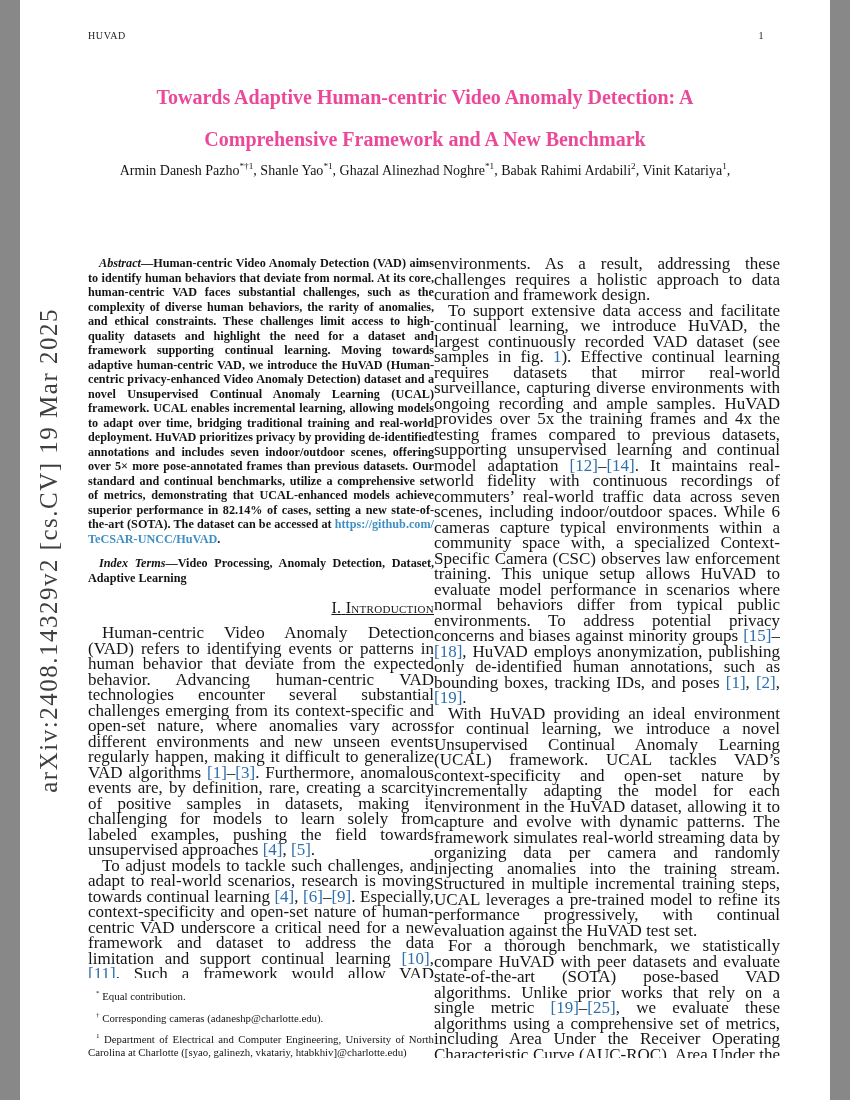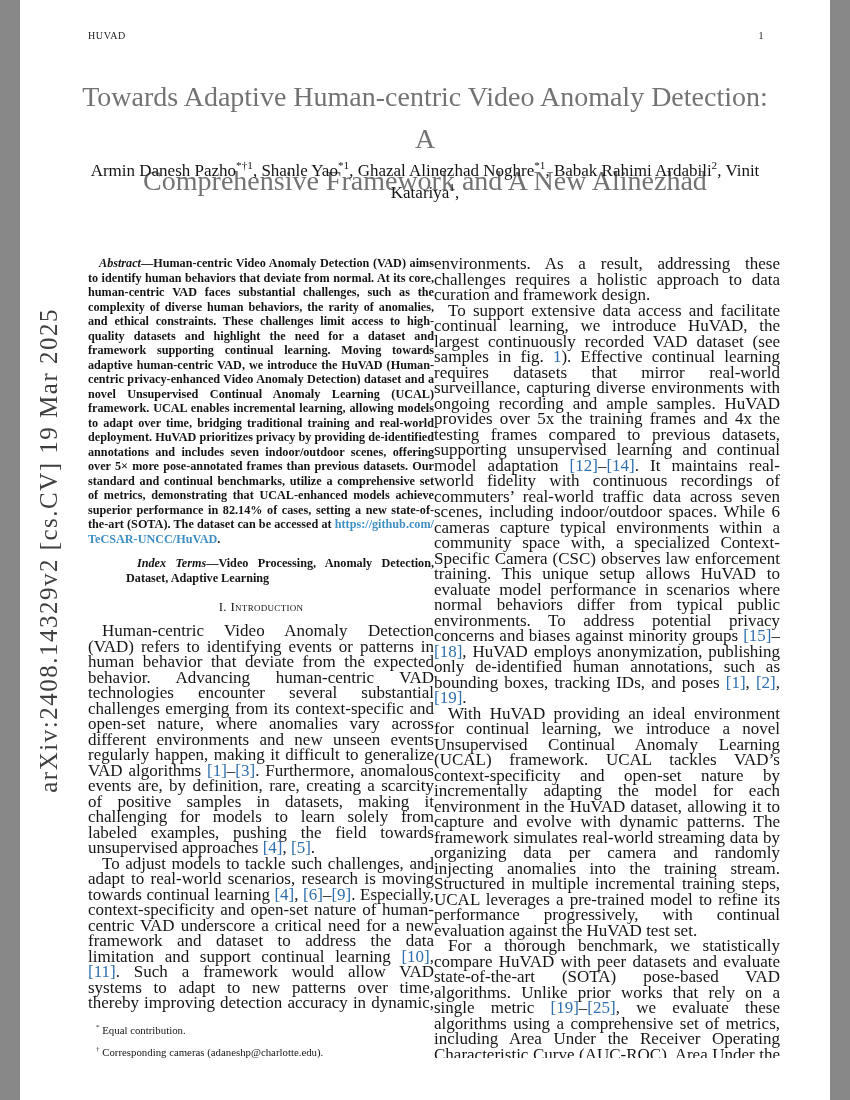--- a/index.html
+++ b/index.html
@@ -16,37 +16,37 @@
   }
   .arxiv-rail {
     position:absolute; left:6px; top:0; width:46px; height:1100px;
     display:flex; align-items:center; justify-content:center;
   }
   .arxiv-stamp {
     writing-mode:vertical-rl; transform:rotate(180deg);
     font-size:25px; letter-spacing:1.5px; color:#3f3f3f; white-space:nowrap;
   }
   .title-block { position:absolute; top:76px; left:60px; right:60px; text-align:center; }
-  .title-line { font-size:28px; line-height:42px; color:#737373; }
+  .title-line { font-size:20px; line-height:42px; color:#ec4899;font-weight:bold; }
   .authors-block { position:absolute; top:160px; left:50px; right:50px; text-align:center; }
-  .author-line { font-size:17px; line-height:22px; }
+  .author-line { font-size:14px; line-height:22px; }
   sup { font-size:.66em; line-height:0; vertical-align:super; }
   .columns {
     position:absolute; top:256px; left:68px; width:714px; height:802px;
     display:flex; 
   }
   .col { width:346px; height:802px; position:relative; overflow:hidden; }
   p.abstract, p.index-terms {
     font-size:12.2px; line-height:14.5px; font-weight:bold;
     text-align:justify; text-indent:11px;
   }
-  p.index-terms { margin-top:10px;margin-left:38px; }
+  p.index-terms { margin-top:10px; }
   .section-heading {
-    text-align:center; font-weight:normal; font-size:13px;
-    margin:14px 0 8px 0; letter-spacing:.3px;
+    text-align:right; font-weight:normal; font-size:16px;
+    margin:14px 0 8px 0; letter-spacing:.3px;text-decoration:underline;
   }
   .section-heading .sc { font-variant:small-caps; }
   p.body {
     font-size:17px; line-height:15.5px; text-align:justify; color:#151515;
   }
   p.body.indent { text-indent:14px; }
   .footnotes {
     position:absolute; bottom:0; left:0; right:0; background:#ffffff; padding-top:3px;
   }
   .footnotes p {
@@ -65,38 +65,39 @@
     <span>HUVAD</span>
     <span>1</span>
   </div>
 
   <div class="arxiv-rail">
     <span class="arxiv-stamp">arXiv:2408.14329v2  [cs.CV]  19 Mar 2025</span>
   </div>
 
   <div class="title-block">
     <div class="title-line">Towards Adaptive Human-centric Video Anomaly Detection: A</div>
-    <div class="title-line">Comprehensive Framework and A New Alinezhad</div>
+    <div class="title-line">Comprehensive Framework and A New Benchmark</div>
   </div>
 
   <div class="authors-block">
     <div class="author-line"><span>Armin Danesh Pazho</span><sup>*†1</sup><span>, Shanle Yao</span><sup>*1</sup><span>, Ghazal Alinezhad Noghre</span><sup>*1</sup><span>, Babak Rahimi Ardabili</span><sup>2</sup><span>, Vinit Katariya</span><sup>1</sup><span>,</span></div>
   </div>
 
   <div class="columns">
 
     <div class="col">
       <p class="abstract"><span class="i">Abstract</span><span>—Human-centric Video Anomaly Detection (VAD) aims to identify human behaviors that deviate from normal. At its core, human-centric VAD faces substantial challenges, such as the complexity of diverse human behaviors, the rarity of anomalies, and ethical constraints. These challenges limit access to high-quality datasets and highlight the need for a dataset and framework supporting continual learning. Moving towards adaptive human-centric VAD, we introduce the HuVAD (Human-centric privacy-enhanced Video Anomaly Detection) dataset and a novel Unsupervised Continual Anomaly Learning (UCAL) framework. UCAL enables incremental learning, allowing models to adapt over time, bridging traditional training and real-world deployment. HuVAD prioritizes privacy by providing de-identified annotations and includes seven indoor/outdoor scenes, offering over 5× more pose-annotated frames than previous datasets. Our standard and continual benchmarks, utilize a comprehensive set of metrics, demonstrating that UCAL-enhanced models achieve superior performance in 82.14% of cases, setting a new state-of-the-art (SOTA). The dataset can be accessed at </span><span class="link">https://github.com/TeCSAR-UNCC/HuVAD</span><span>.</span></p>
       <p class="index-terms"><span class="i">Index Terms</span><span>—Video Processing, Anomaly Detection, Dataset, Adaptive Learning</span></p>
       <h2 class="section-heading"><span>I.</span> <span class="sc">Introduction</span></h2>
       <p class="body indent"><span>Human-centric Video Anomaly Detection (VAD) refers to identifying events or patterns in human behavior that deviate from the expected behavior. Advancing human-centric VAD technologies encounter several substantial challenges emerging from its context-specific and open-set nature, where anomalies vary across different environments and new unseen events regularly happen, making it difficult to generalize VAD algorithms </span><span class="cite">[1]</span><span>–</span><span class="cite">[3]</span><span>. Furthermore, anomalous events are, by definition, rare, creating a scarcity of positive samples in datasets, making it challenging for models to learn solely from labeled examples, pushing the field towards unsupervised approaches </span><span class="cite">[4]</span><span>, </span><span class="cite">[5]</span><span>.</span></p>
       <p class="body indent"><span>To adjust models to tackle such challenges, and adapt to real-world scenarios, research is moving towards continual learning </span><span class="cite">[4]</span><span>, </span><span class="cite">[6]</span><span>–</span><span class="cite">[9]</span><span>. Especially, context-specificity and open-set nature of human-centric VAD underscore a critical need for a new framework and dataset to address the data limitation and support continual learning </span><span class="cite">[10]</span><span>, </span><span class="cite">[11]</span><span>. Such a framework would allow VAD systems to adapt to new patterns over time, thereby improving detection accuracy in dynamic, real-world</span></p>
       <div class="footnotes">
         <p><sup>*</sup><span> Equal contribution.</span></p>
         <p><sup>†</sup><span> Corresponding cameras (adaneshp@charlotte.edu).</span></p>
+        <p><sup>1</sup><span> Department of Electrical and Computer Engineering, University of North Carolina at Charlotte ([syao, galinezh, vkatariy, htabkhiv]@charlotte.edu)</span></p>
       </div>
     </div>
 
     <div class="col">
       <p class="body"><span>environments. As a result, addressing these challenges requires a holistic approach to data curation and framework design.</span></p>
       <p class="body indent"><span>To support extensive data access and facilitate continual learning, we introduce HuVAD, the largest continuously recorded VAD dataset (see samples in fig. </span><span class="cite">1</span><span>). Effective continual learning requires datasets that mirror real-world surveillance, capturing diverse environments with ongoing recording and ample samples. HuVAD provides over 5x the training frames and 4x the testing frames compared to previous datasets, supporting unsupervised learning and continual model adaptation </span><span class="cite">[12]</span><span>–</span><span class="cite">[14]</span><span>. It maintains real-world fidelity with continuous recordings of commuters’ real-world traffic data across seven scenes, including indoor/outdoor spaces. While 6 cameras capture typical environments within a community space with, a specialized Context-Specific Camera (CSC) observes law enforcement training. This unique setup allows HuVAD to evaluate model performance in scenarios where normal behaviors differ from typical public environments. To address potential privacy concerns and biases against minority groups </span><span class="cite">[15]</span><span>–</span><span class="cite">[18]</span><span>, HuVAD employs anonymization, publishing only de-identified human annotations, such as bounding boxes, tracking IDs, and poses </span><span class="cite">[1]</span><span>, </span><span class="cite">[2]</span><span>, </span><span class="cite">[19]</span><span>.</span></p>
       <p class="body indent"><span>With HuVAD providing an ideal environment for continual learning, we introduce a novel Unsupervised Continual Anomaly Learning (UCAL) framework. UCAL tackles VAD’s context-specificity and open-set nature by incrementally adapting the model for each environment in the HuVAD dataset, allowing it to capture and evolve with dynamic patterns. The framework simulates real-world streaming data by organizing data per camera and randomly injecting anomalies into the training stream. Structured in multiple incremental training steps, UCAL leverages a pre-trained model to refine its performance progressively, with continual evaluation against the HuVAD test set.</span></p>
       <p class="body indent"><span>For a thorough benchmark, we statistically compare HuVAD with peer datasets and evaluate state-of-the-art (SOTA) pose-based VAD algorithms. Unlike prior works that rely on a single metric </span><span class="cite">[19]</span><span>–</span><span class="cite">[25]</span><span>, we evaluate these algorithms using a comprehensive set of metrics, including Area Under the Receiver Operating Characteristic Curve (AUC-ROC), Area Under the Precision-Recall Curve (AUC-PR), Equal Error Rate (EER), and the 10% Error Rate (10ER), a metric brought to human-centric VAD for the first time to reflect the unequal costs of false positives and negatives in real-world scenarios. Recognizing the importance of continual learning, we conduct a tailored benchmark of the UCAL framework on the HuVAD</span></p>
     </div>
 

